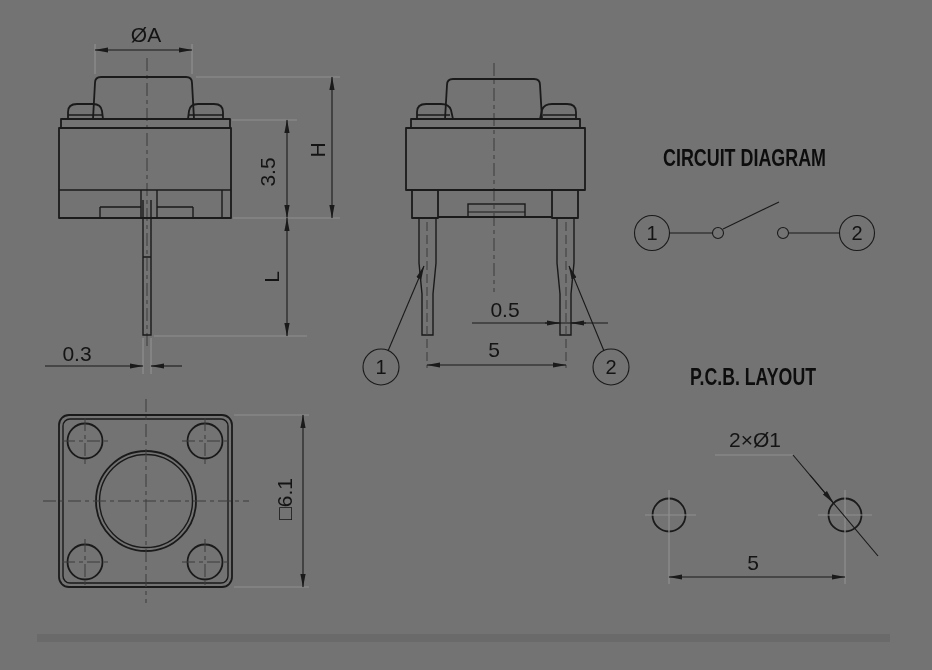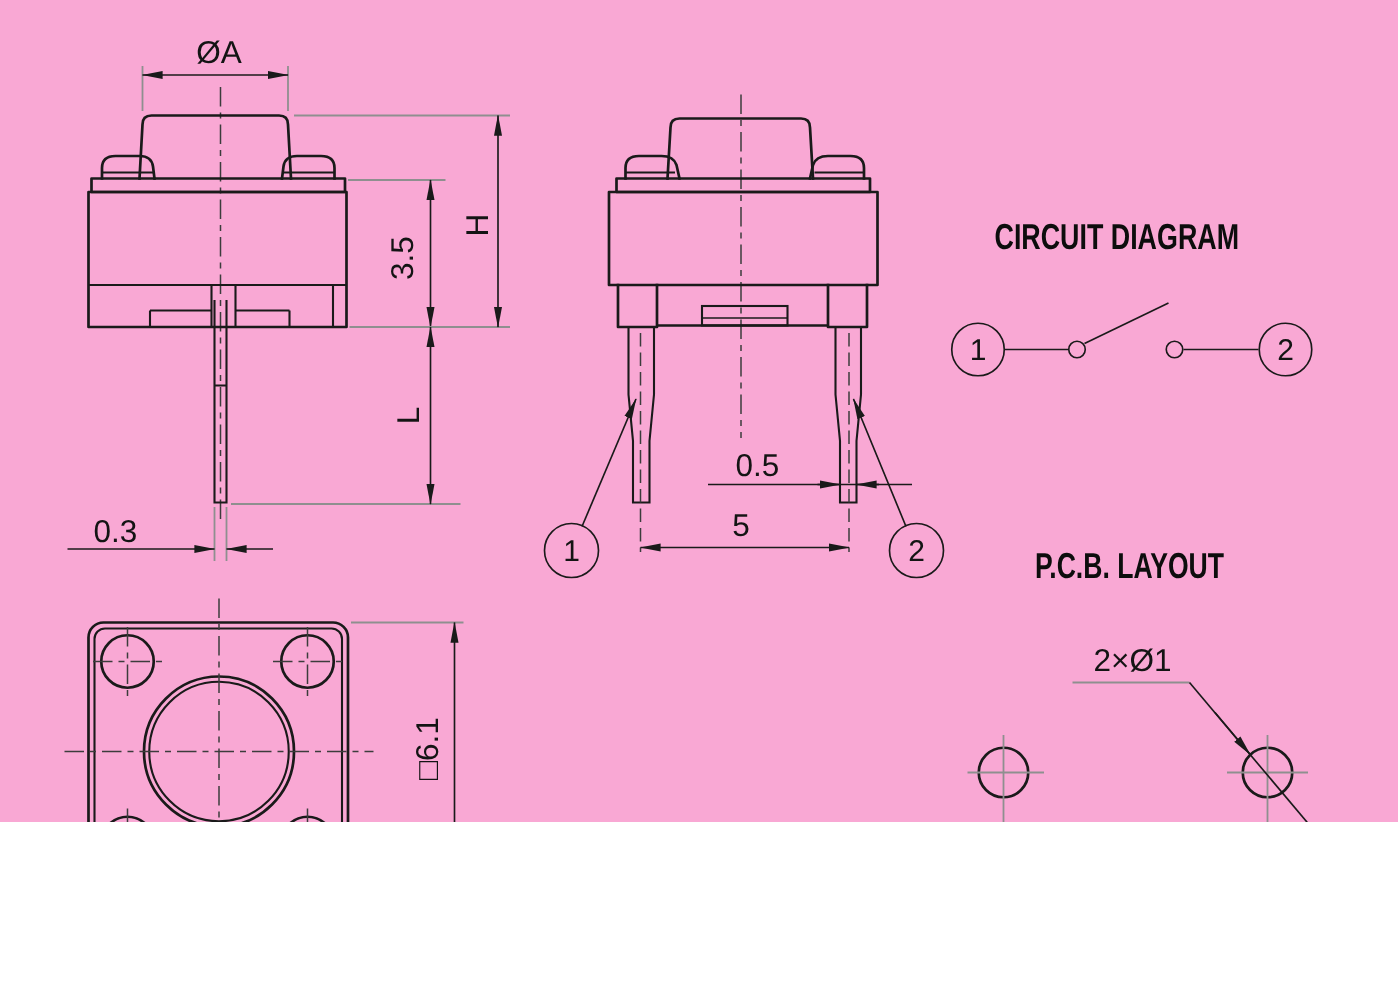--- a/index.html
+++ b/index.html
@@ -1,16 +1,16 @@
 <!DOCTYPE html>
 <html><head>
 <meta charset="utf-8">
 <style>
   html,body{margin:0;padding:0;background:#ffffff}
-  .canvas{position:relative;width:932px;height:548px;background:#f9a8d4;
+  .canvas{position:relative;width:932px;height:670px;background:#737373;
           font-family:"Liberation Sans",sans-serif;overflow:hidden}
   svg.sheet{position:absolute;left:0;top:0;display:block}
   .outline{fill:none;stroke:#1a1a1a;stroke-width:1.8;stroke-linejoin:round;stroke-linecap:square}
   .med{fill:none;stroke:#1a1a1a;stroke-width:1.4}
   .thin{fill:none;stroke:#1a1a1a;stroke-width:1.1}
   .ext{fill:none;stroke:#8f8f8f;stroke-width:1.2}
   .cl{fill:none;stroke:#3c3c3c;stroke-width:1;stroke-dasharray:13 4 4 4}
   .dash{fill:none;stroke:#3c3c3c;stroke-width:1;stroke-dasharray:9 4}
   .dim{fill:none;stroke:#1a1a1a;stroke-width:1.1}
   text{fill:#141414}

